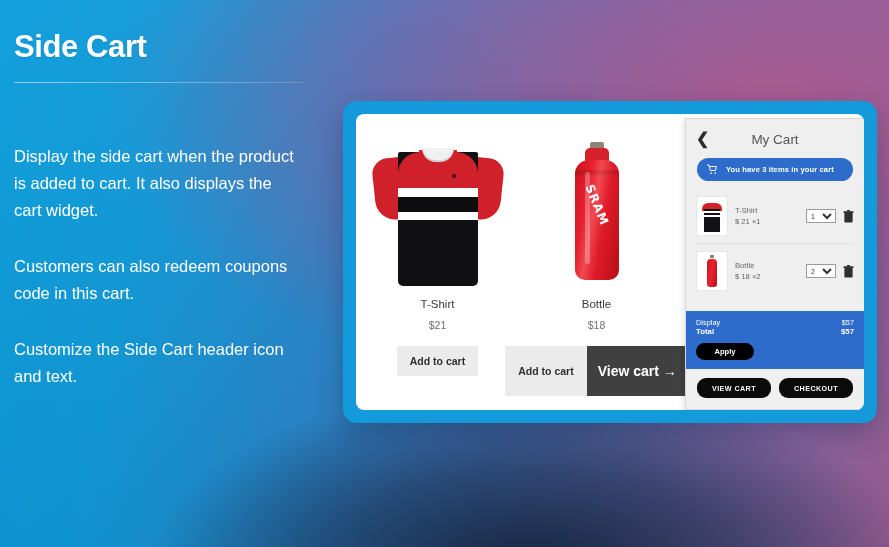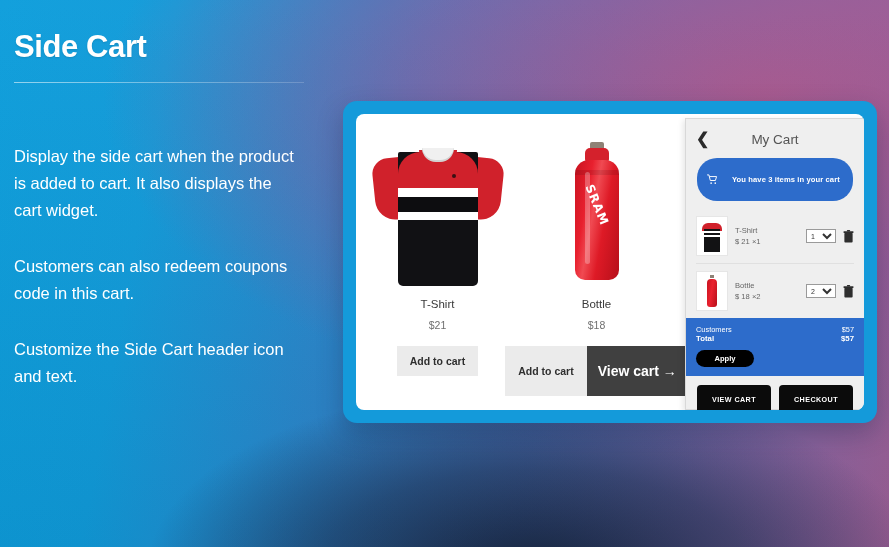--- a/index.html
+++ b/index.html
@@ -93,21 +93,21 @@
     position:absolute;right:0;top:4px;width:178px;height:290px;
     background:#efefef;border:1px solid #d8d8d8;border-right:none;
     box-shadow:-2px 2px 6px rgba(0,0,0,0.10);
     display:flex;flex-direction:column;
   }
   .sc-head{display:flex;align-items:center;padding:12px 12px 6px 10px;}
   .sc-back{width:18px;font-size:16px;font-weight:bold;color:#2b2b2b;line-height:1;cursor:pointer;}
   .sc-title{flex:1;text-align:center;font-size:13.5px;color:#555;padding-right:16px;}
   .sc-pill{
     margin:5px 11px 0 11px;background:#2d6ccb;border-radius:20px;
-    display:flex;align-items:center;gap:14px;padding:16px 10px;cursor:pointer;
+    display:flex;align-items:center;gap:8px;padding:6px 10px;cursor:pointer;
   }
   .sc-pill-txt{color:#ffffff;font-size:7.6px;font-weight:bold;letter-spacing:0.1px;}
   .cart-glyph{width:11px;height:11px;flex:none;}
   .sc-items{padding:8px 10px 0 10px;flex:1;}
   .sc-item{display:flex;align-items:center;gap:7px;padding:7px 0;}
   .sc-item + .sc-item{border-top:1px solid #e0e0e0;}
   .sc-thumb{width:30px;height:38px;background:#ffffff;border:1px solid #e6e6e6;flex:none;
     display:flex;align-items:center;justify-content:center;overflow:hidden;}
   .sc-meta{flex:1;min-width:0;}
   .sc-name{font-size:7.6px;color:#666;line-height:1.5;}
@@ -139,21 +139,21 @@
     flex:1;background:#ffffff;border:none;border-radius:20px;height:17px;
     padding:0 10px;font-size:7.4px;color:#333;font-family:"Liberation Sans",sans-serif;
   }
   .coupon-input::placeholder{color:#aaa;}
   .apply-btn{
     width:58px;height:17px;background:#000000;color:#ffffff;border:none;border-radius:20px;
     font-size:7.6px;font-weight:bold;cursor:pointer;font-family:"Liberation Sans",sans-serif;
   }
   .sc-actions{display:flex;gap:8px;padding:9px 11px 11px 11px;}
   .act-btn{
-    flex:1;height:29px;background:#0b0b0b;color:#ffffff;border:none;border-radius:4px;
+    flex:1;height:20px;background:#0b0b0b;color:#ffffff;border:none;border-radius:9px;
     font-size:7.2px;font-weight:bold;letter-spacing:0.4px;cursor:pointer;
     font-family:"Liberation Sans",sans-serif;
   }
 </style>
 </head>
 <body>
 
 <div class="bg"></div>
 <div class="grain"></div>
 
@@ -276,21 +276,21 @@
             <rect x="3" y="6" width="18" height="21" rx="2" fill="#2e2e2e"></rect>
             <rect x="1" y="2.5" width="22" height="3.6" rx="1.4" fill="#2e2e2e"></rect>
             <rect x="8.5" y="0" width="7" height="3" rx="1" fill="#2e2e2e"></rect>
           </svg>
         </div>
 
       </div>
 
       <div class="sc-totals">
         <div class="trow">
-          <span class="tlabel">Customers</span>
+          <span class="tlabel">Display</span>
           <span class="tvalue">$57</span>
         </div>
         <div class="trow bold">
           <span class="tlabel">Total</span>
           <span class="tvalue">$57</span>
         </div>
         <div class="coupon-row">
           <button class="apply-btn">Apply</button>
         </div>
       </div>

